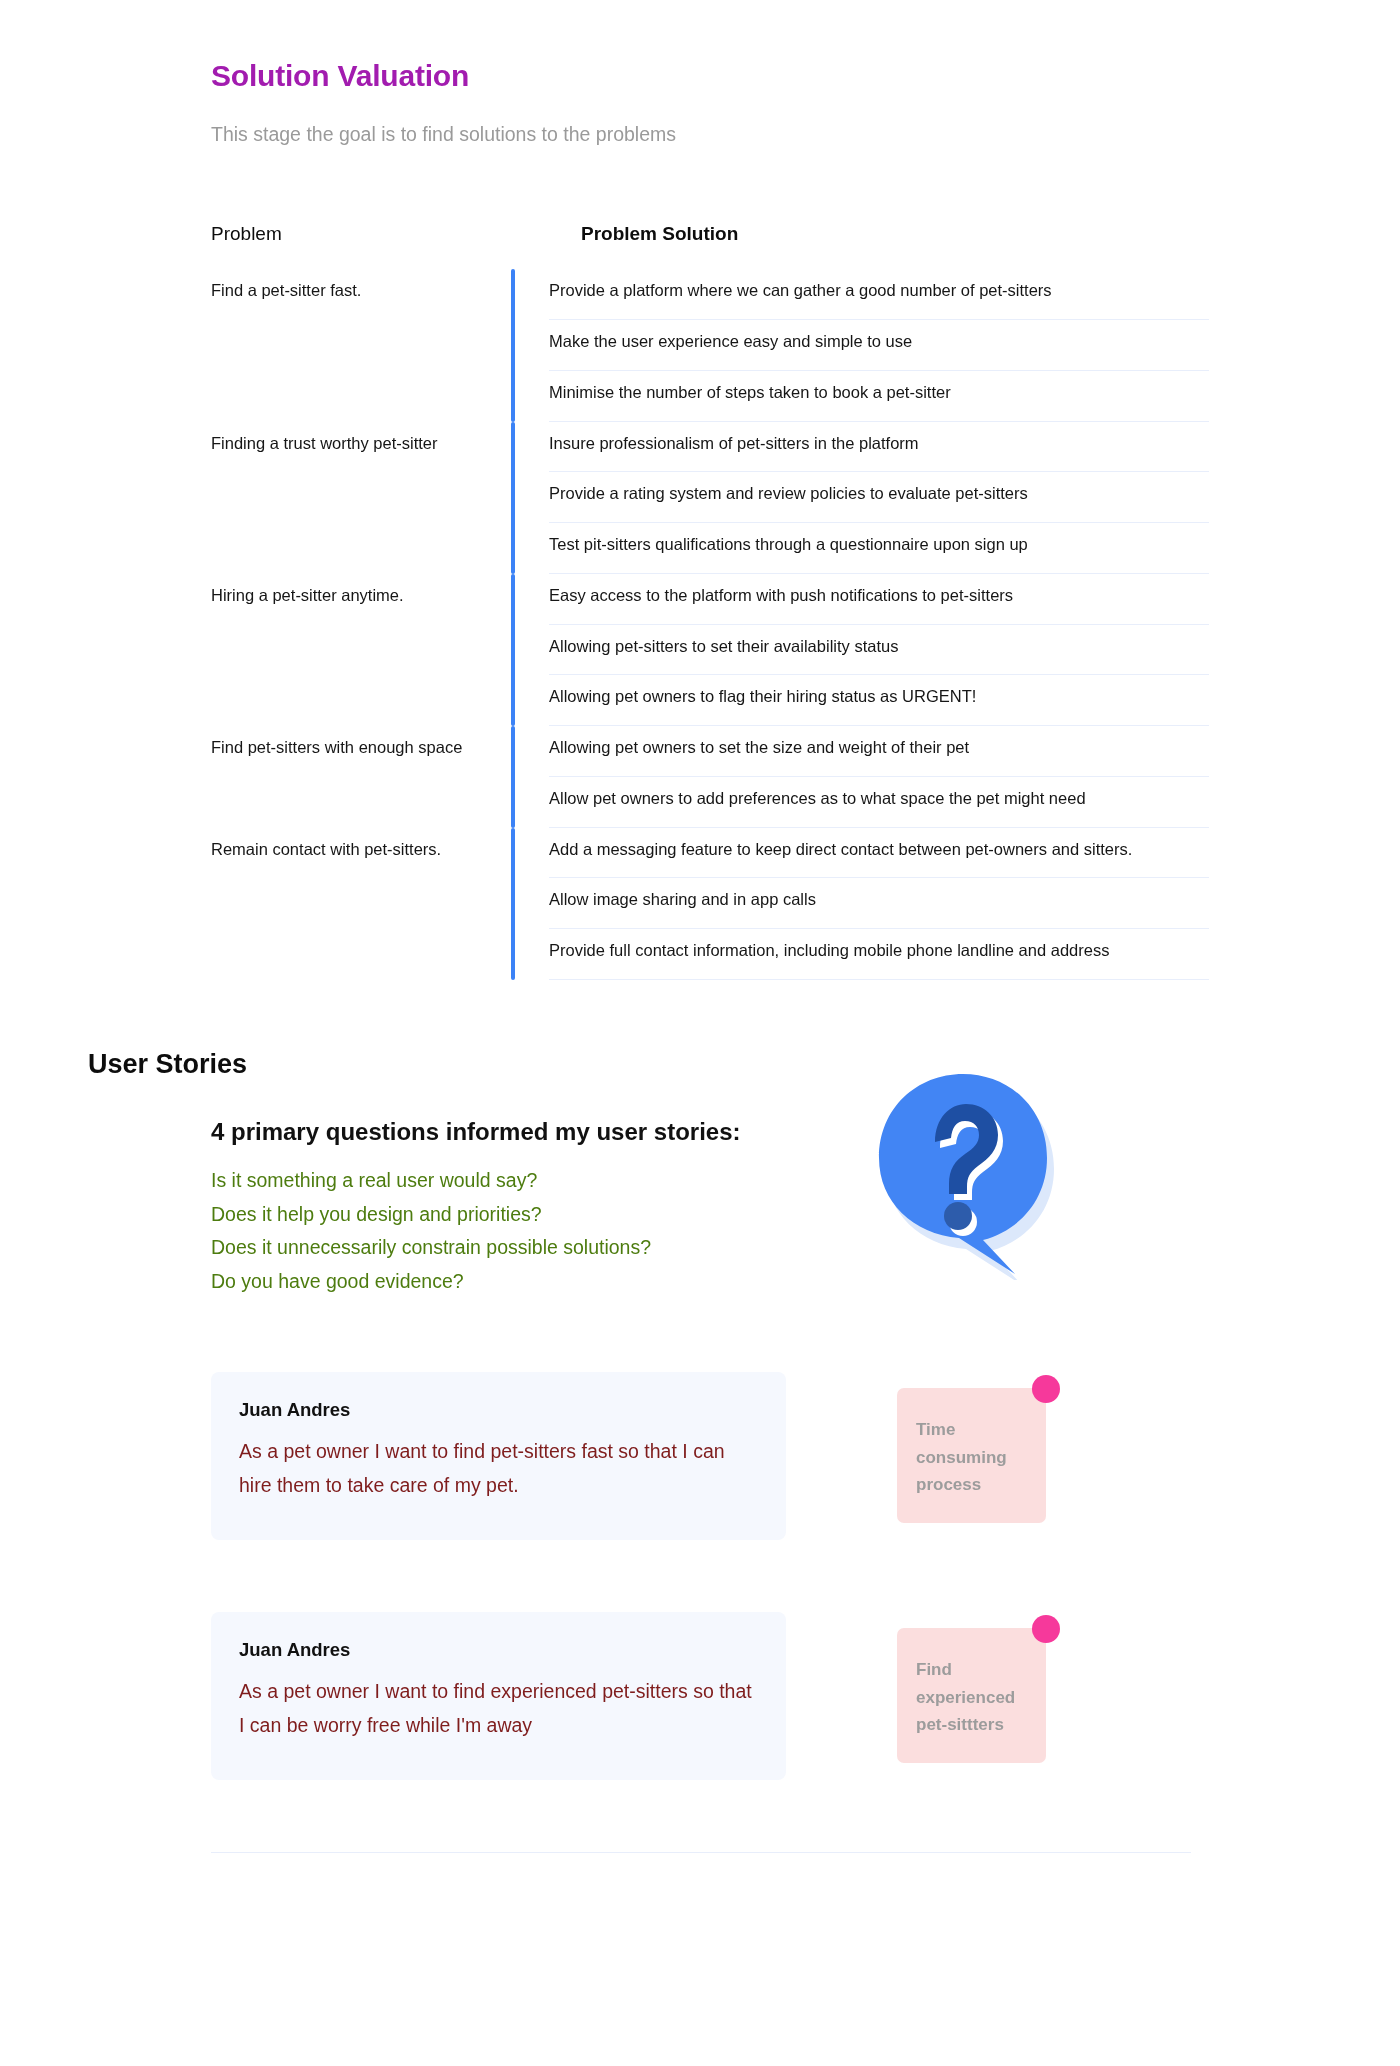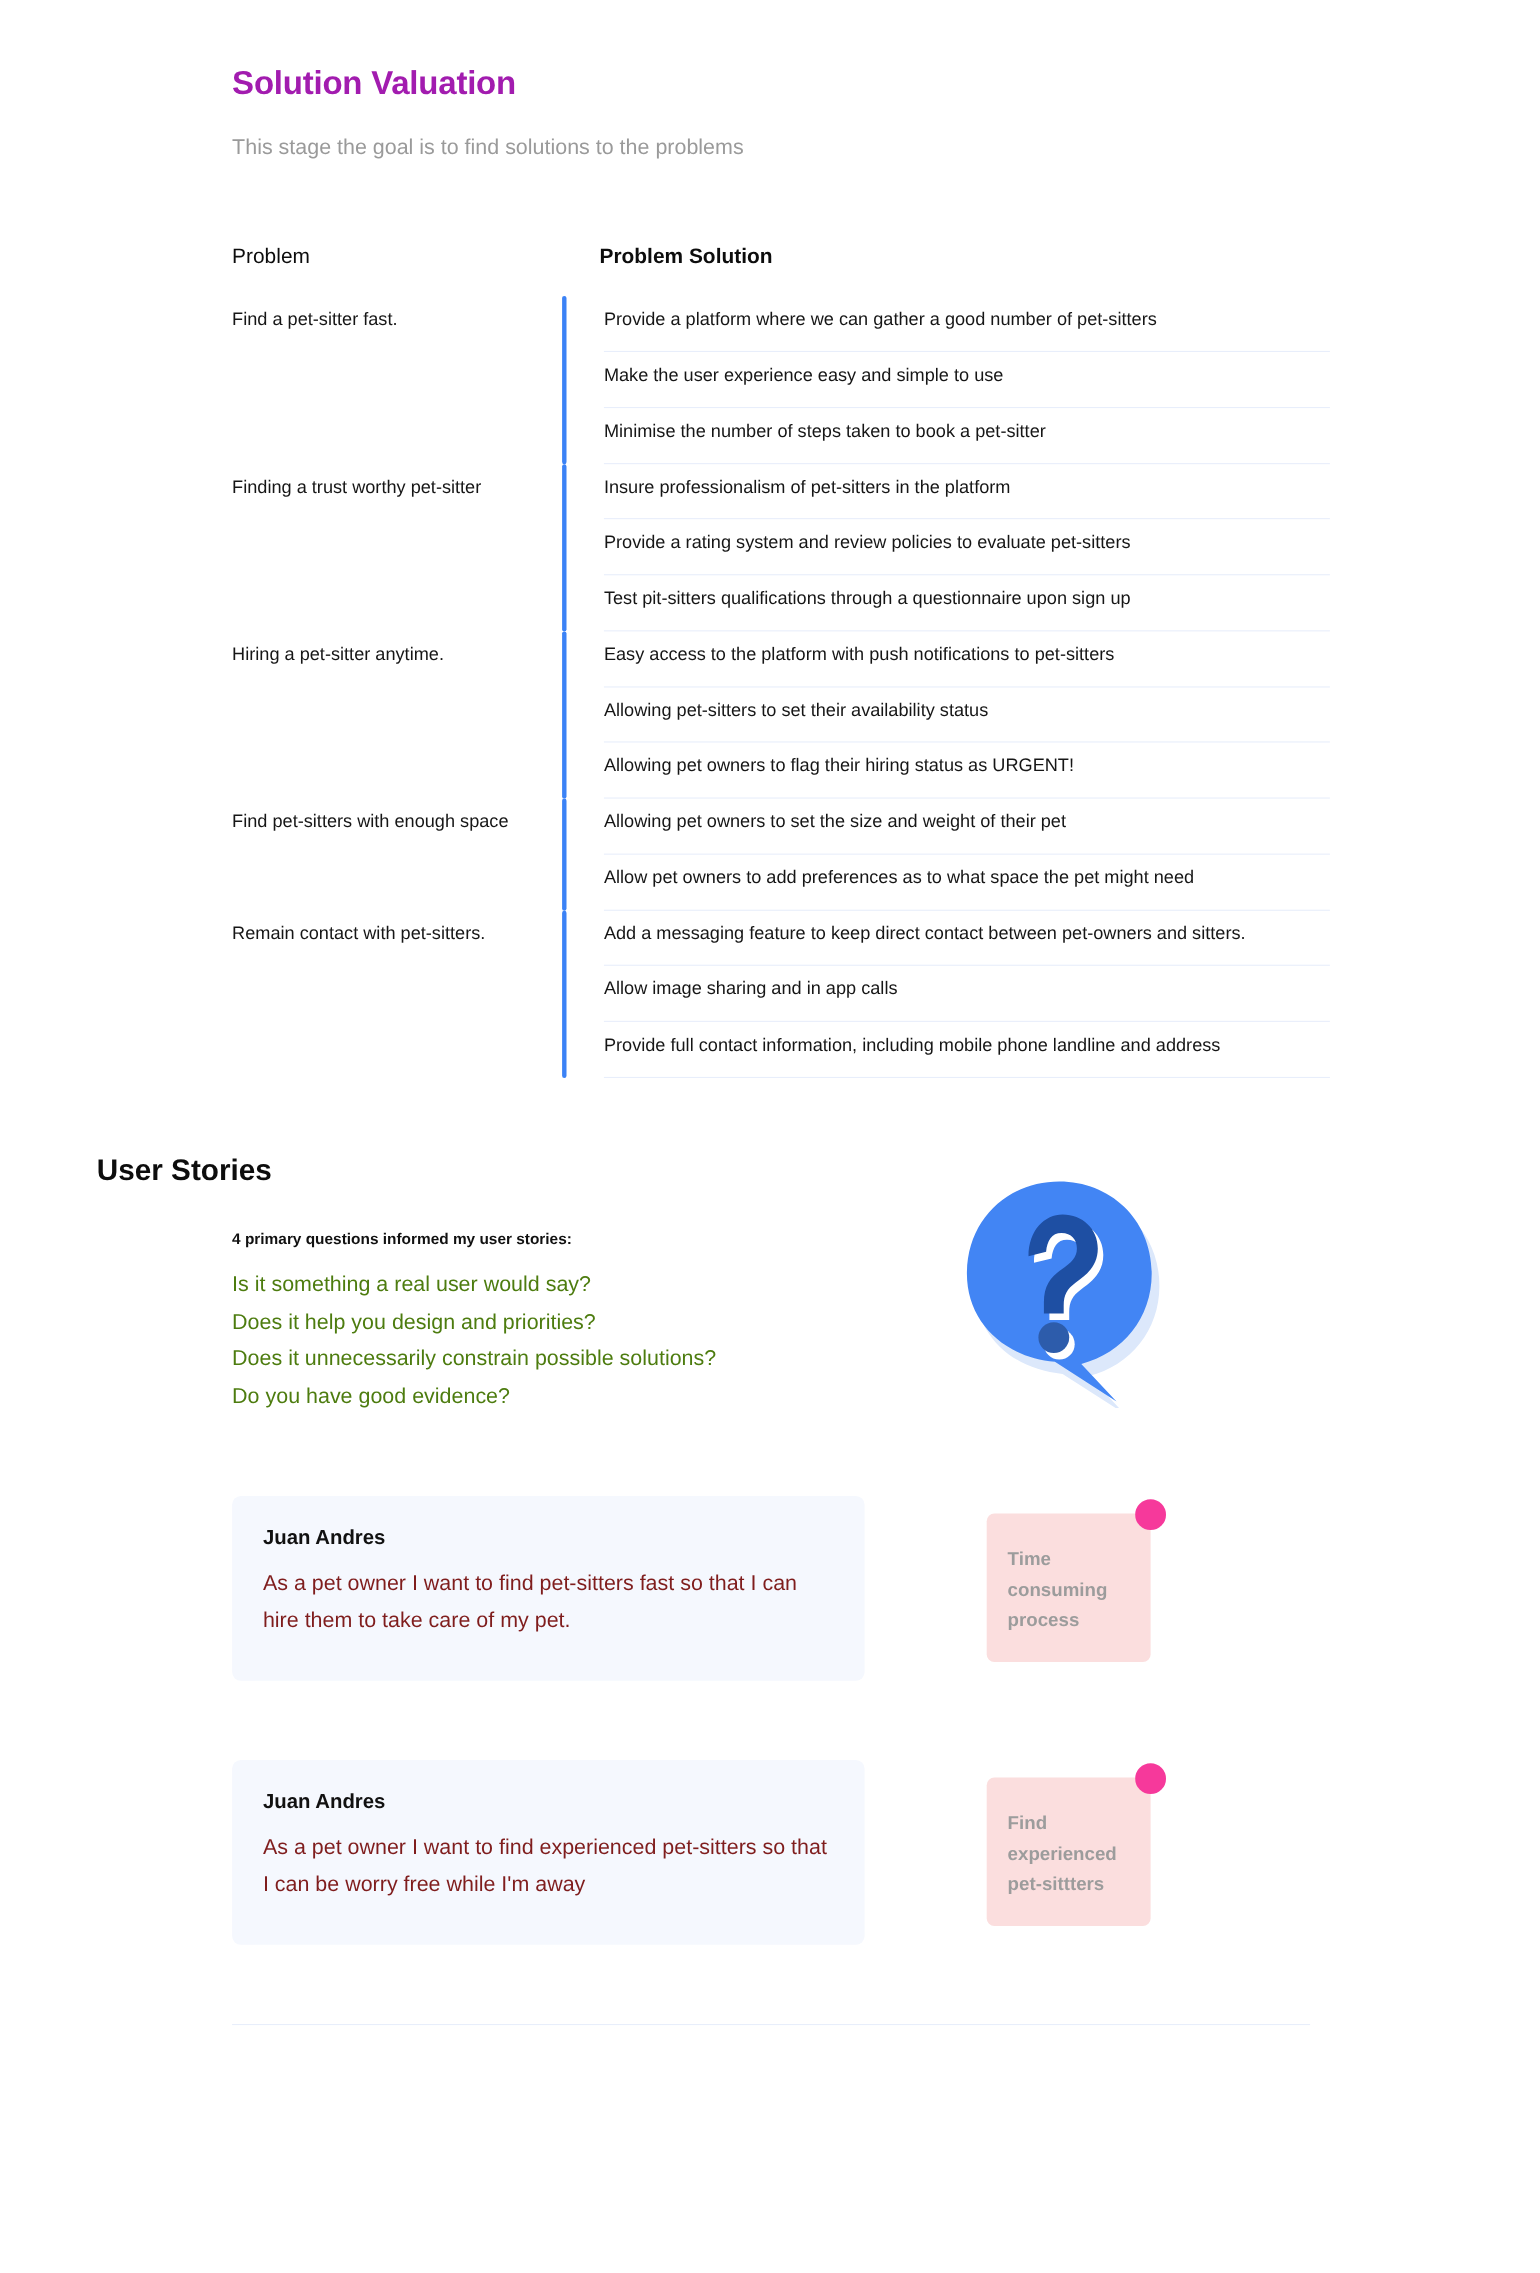--- a/index.html
+++ b/index.html
@@ -48,20 +48,21 @@
     width: 334px;
     font-size: 19px;
     font-weight: 400;
     color: #0d0d0d;
     margin-top: 28px;
   }
   .th-solution {
     font-size: 19px;
     font-weight: 700;
     color: #0d0d0d;
+    margin-left: 36px;
   }
 
   .groups { margin-top: 24px; }
 
   .pgroup {
     display: flex;
     margin-left: 211px;
     align-items: stretch;
   }
   .pgroup:last-child { margin-bottom: 0; }
@@ -110,21 +111,21 @@
     line-height: 1.2;
   }
   .us-body {
     display: flex;
     margin-left: 211px;
     margin-top: 38px;
     align-items: flex-start;
   }
   .us-questions { width: 640px; flex: 0 0 640px; }
   .us-q-lead {
-    font-size: 14px;
+    font-size: 24px;
     font-weight: 700;
     color: #111111;
     margin-bottom: 18px;
   }
   .us-q {
     font-size: 19.5px;
     color: #4d7c0f;
     line-height: 1.72;
   }
 

